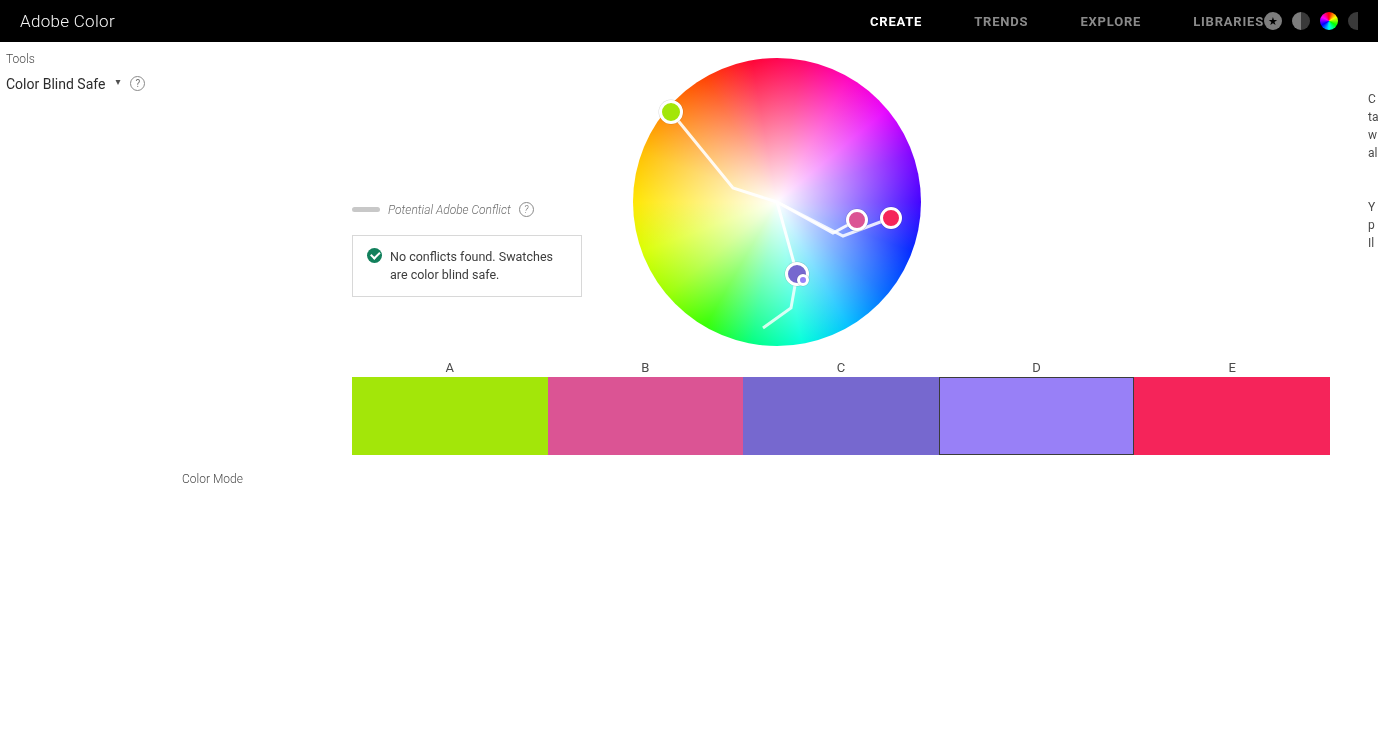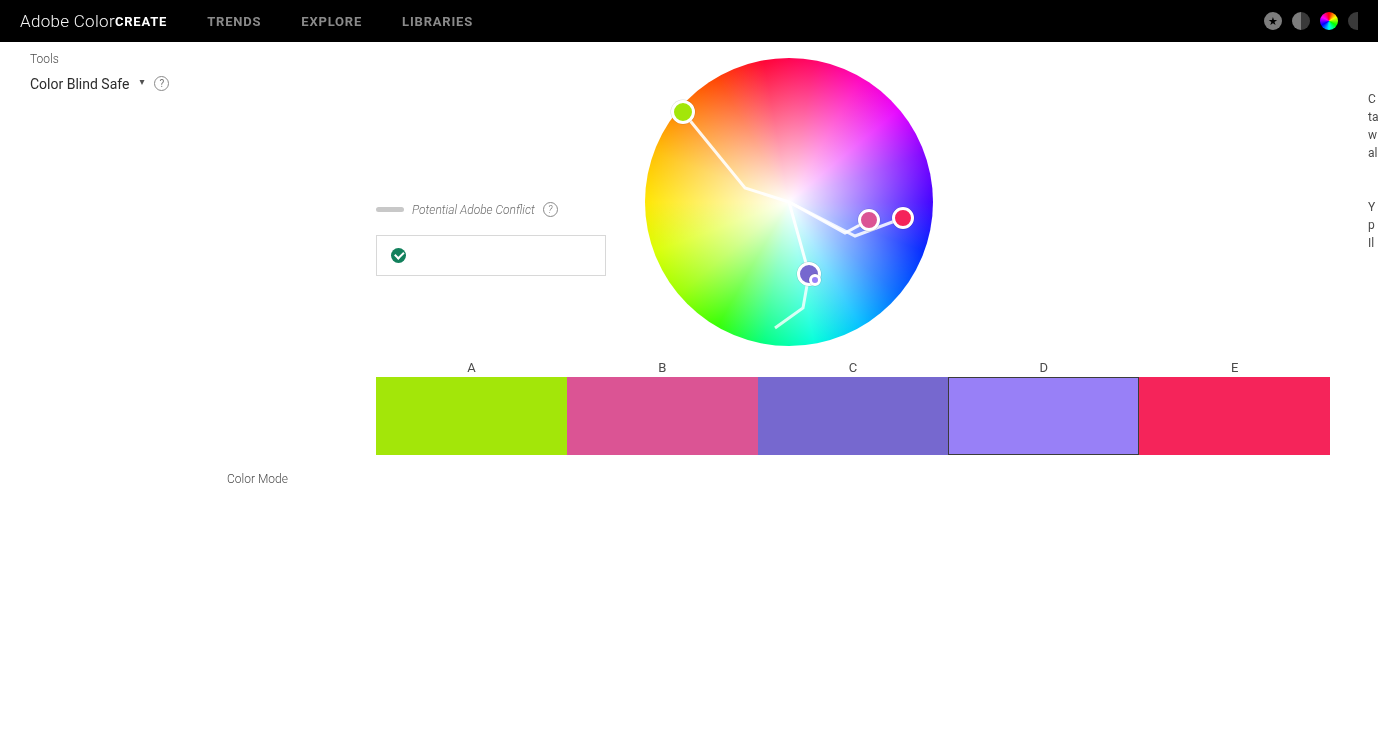--- a/index.html
+++ b/index.html
@@ -1,32 +1,32 @@
 <!DOCTYPE html>
 <html><head>
 <meta charset="utf-8">
 <style>
   * { box-sizing: border-box; margin: 0; padding: 0; }
   body { font-family: "adobe-clean", -apple-system, "Segoe UI", Roboto, sans-serif; color: #2c2c2c; background: #fff; overflow-x: hidden; }
 
   
   .header { background: #000; height: 42px; display: flex; align-items: center; padding: 0 20px; }
   .brand { color: #f5f5f5; font-size: 17px; font-weight: 300; letter-spacing: .3px; }
-  .nav { flex: 1; display: flex; justify-content: flex-start; gap: 40px; }
+  .nav { flex: 1; display: flex; justify-content: flex-end; gap: 52px; }
   .nav a { color: #8a8a8a; text-decoration: none; font-size: 13px; font-weight: 700; letter-spacing: .8px; }
   .nav a.active { color: #fff; }
   .header-icons { display: flex; gap: 10px; align-items: center; }
   .header-icons .hicon { width: 18px; height: 18px; border-radius: 50%; display: inline-flex; align-items: center; justify-content: center; }
   .hicon.star { background: #7d7d7d; color:#000; font-size:11px; }
   .hicon.contrast { background: linear-gradient(90deg,#7d7d7d 50%,#3a3a3a 50%); }
   .hicon.wheel { background: conic-gradient(red,yellow,lime,cyan,blue,magenta,red); }
   .hicon.partial { background:#3a3a3a; width:10px; border-radius:10px 0 0 10px; height:18px; }
 
   
-  .page { display: flex; position: relative; padding-left: 24px; }
+  .page { display: flex; position: relative; }
   .sidebar { width: 176px; padding: 10px 0 0 6px; }
   .sidebar-label { font-size: 12px; color:#4b4b4b; font-weight:300; margin-bottom:10px; }
   .tool-dd { display:flex; align-items:flex-start; gap:10px; font-size:14px; cursor:pointer; }
   .tool-dd b { font-weight:400; color:#2c2c2c; }
   .chev { font-size:10px; color:#505050; }
   .help { display:inline-block; width:15px; height:15px; border:1px solid #8a8a8a; border-radius:50%; font-size:10px; text-align:center; line-height:13px; color:#707070; }
 
   .main { flex:1; padding: 10px 0 40px; position:relative; }
   .right-cut { position:absolute; right:0; top:48px; width:10px; font-size:12px; color:#4b4b4b; line-height:1.5; }
 
@@ -54,21 +54,21 @@
   
   .swatch-block { margin:14px 0 0 176px; }
   .labels { display:flex; }
   .labels span { flex:1; text-align:center; font-size:13px; color:#4b4b4b; }
   .swatches { display:flex; height:78px; margin-top:2px; }
   .swatches .sw { flex:1; }
   .swatches .sw.sel { outline:1px solid #3b3b3b; outline-offset:-1px; }
 
   
   .mode-area { position:absolute; left:6px; top:430px; }
-  .mode-lbl { font-size:12px; color:#4b4b4b; font-weight:300; margin-bottom:8px;text-align:center; }
+  .mode-lbl { font-size:12px; color:#4b4b4b; font-weight:300; margin-bottom:8px; }
   .mode-dd { display:flex; align-items:center; gap:30px; font-size:14px; cursor:pointer; }
   .show-link { margin-top:24px; font-size:13px; color:#1473e6; cursor:pointer; }
 
   
   .sim-title { position:absolute; left:176px; top:500px; font-size:14px; font-weight:400; color:#2c2c2c; }
   .sim-rows { position:absolute; left:0; top:522px; right:48px; }
   .sim-row { display:flex; align-items:center; margin-top:0; }
   .sim-row + .sim-row { margin-top:28px; }
   .sim-row .name { width:176px; text-align:right; padding-right:20px; font-size:13px; color:#4b4b4b; font-weight:300; }
   .sim-row .cells { flex:1; display:flex; height:40px; }
@@ -125,20 +125,21 @@
     </div>
 
     <div class="left-floats">
       <div class="conflict-legend">
         <span class="bar"></span>
         <span>Potential Adobe Conflict</span>
         <span class="help">?</span>
       </div>
       <div class="safe-box">
         <span class="check"></span>
+        <span>No conflicts found. Swatches are color blind safe.</span>
       </div>
     </div>
 
     <div class="swatch-block" style="margin-right:48px;">
       <div class="labels" id="swatch-labels">
           <span>A</span>
           <span>B</span>
           <span>C</span>
           <span>D</span>
           <span>E</span>

